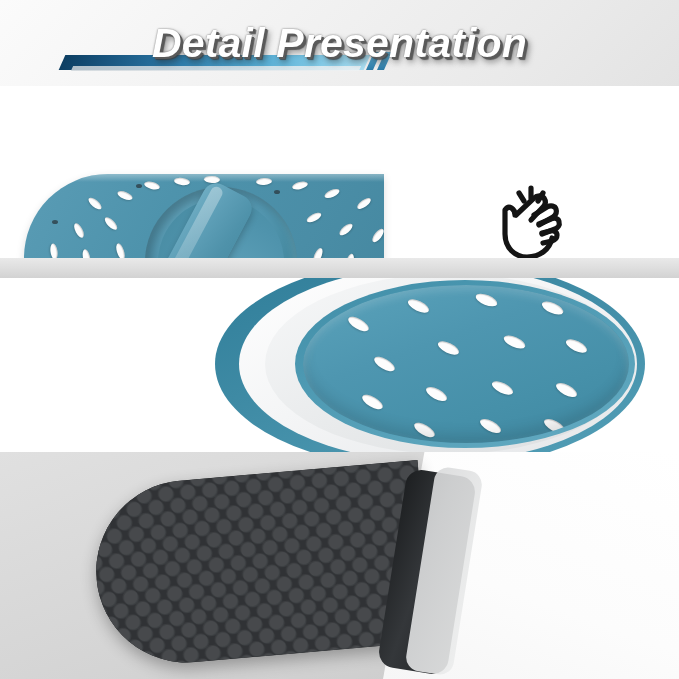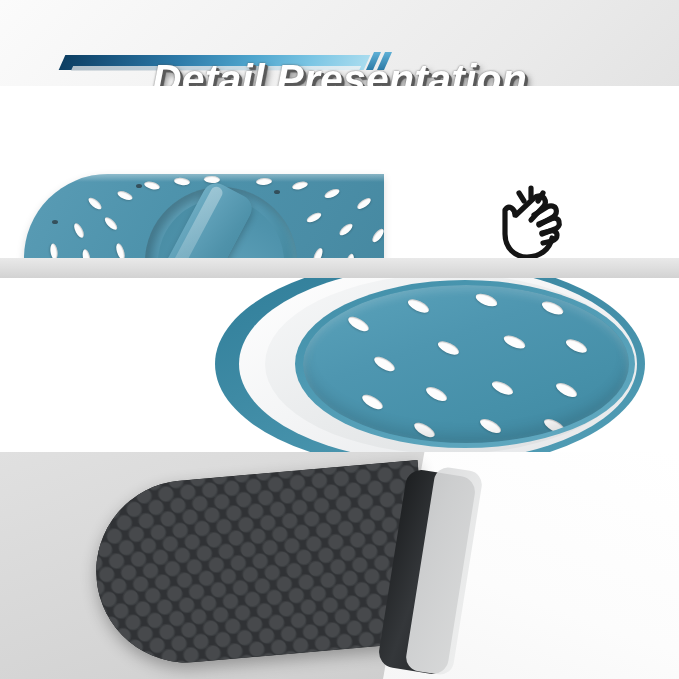--- a/index.html
+++ b/index.html
@@ -37,21 +37,20 @@
   .title{
     position:absolute;left:0;top:0;width:679px;height:86px;
     display:flex;align-items:center;justify-content:center;
     font-style:italic;font-weight:bold;font-size:41px;letter-spacing:.2px;
     color:#ffffff;
     text-shadow:
       2px 2px 0 #5a5a5a, 3px 3px 1px rgba(60,60,60,.75),
       4px 5px 6px rgba(40,40,40,.55), 0 0 2px rgba(90,90,90,.9);
     padding-bottom:6px;
     white-space:nowrap;
-    margin-top:36px;
   }
 
   
   .panel{position:absolute;left:0;width:679px;overflow:hidden;}
   .p1{top:86px;height:172px;background:#ffffff;}
   .gap1{position:absolute;left:0;top:258px;width:679px;height:20px;
         background:linear-gradient(180deg,#e9e9e9 0%,#dedede 50%,#d2d2d2 100%);}
   .p2{top:278px;height:174px;background:#ffffff;}
   .p3{top:452px;height:227px;
       background:linear-gradient(160deg,#e0e0e0 0%,#d6d6d6 45%,#c9c9c9 100%);}

